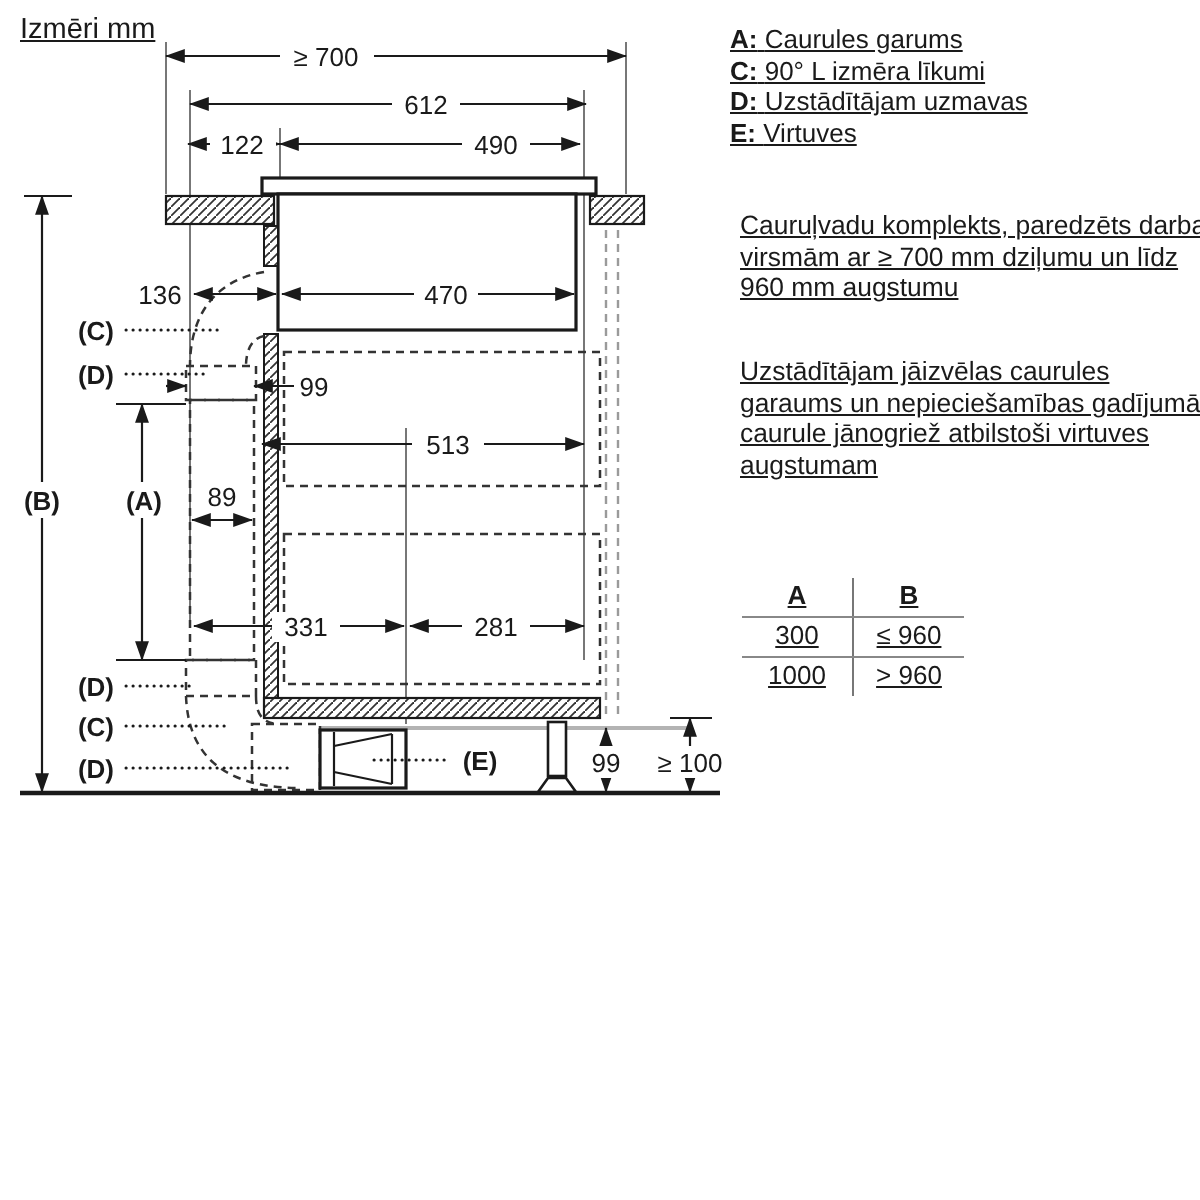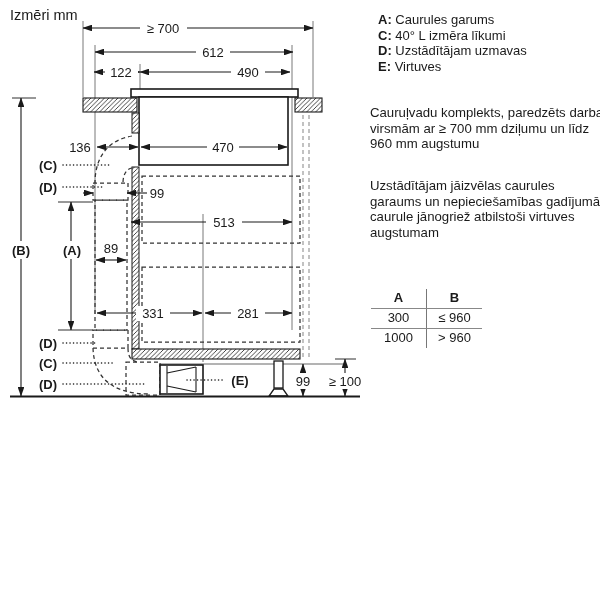--- a/index.html
+++ b/index.html
@@ -1,21 +1,21 @@
 <!DOCTYPE html>
 <html><head>
 <meta charset="utf-8">
 <style>
   html,body{margin:0;padding:0;background:#fff;}
   #canvas{position:relative;width:600px;height:600px;background:#fff;overflow:hidden;
           font-family:"Liberation Sans", sans-serif;color:#1a1a1a;}
   #diagram-svg{position:absolute;left:0;top:0;}
-  .abs{position:absolute;}
+  .abs{position:absolute;text-decoration:underline;}
   #page-title{left:10px;top:7px;font-size:14.5px;}
-  #legend{left:378px;top:12px;font-size:13px;line-height:15.5px;}
+  #legend{left:365px;top:12px;font-size:13px;line-height:15.5px;}
   .legend-row b{font-weight:bold;}
   .note{left:370px;font-size:13.2px;line-height:15.5px;width:238px;}
   #note1{top:105px;}
   #note2{top:178px;}
   #spec-table{left:371px;top:289px;border-collapse:collapse;font-size:13px;}
   #spec-table th{font-weight:bold;}
   #spec-table th,#spec-table td{width:55px;text-align:center;padding:1px 0 3px 0;}
   #spec-table th,#spec-table td{border:none;}
   #spec-table .colA{border-right:1.4px solid #777;}
   #spec-table tr.rule th, #spec-table tr.rule td{border-bottom:1.4px solid #888;}
@@ -201,21 +201,21 @@
       </g>
     </g>
 
     <line x1="10" y1="396.5" x2="360" y2="396.5" stroke="#1a1a1a" stroke-width="2.2"></line>
   </svg>
 
   <div class="abs" id="page-title">Izmēri mm</div>
 
   <div class="abs" id="legend">
     <div class="legend-row"><b>A:</b> <span>Caurules garums</span></div>
-    <div class="legend-row"><b>C:</b> <span>40° L izmēra līkumi</span></div>
+    <div class="legend-row"><b>C:</b> <span>90° L izmēra līkumi</span></div>
     <div class="legend-row"><b>D:</b> <span>Uzstādītājam uzmavas</span></div>
     <div class="legend-row"><b>E:</b> <span>Virtuves</span></div>
   </div>
 
   <div class="abs note" id="note1">Cauruļvadu komplekts, paredzēts darba virsmām ar ≥ 700 mm dziļumu un līdz 960 mm augstumu</div>
   <div class="abs note" id="note2">Uzstādītājam jāizvēlas caurules garaums un nepieciešamības gadījumā caurule jānogriež atbilstoši virtuves augstumam</div>
 
   <table class="abs" id="spec-table">
     <tbody>
         <tr class="rule">

